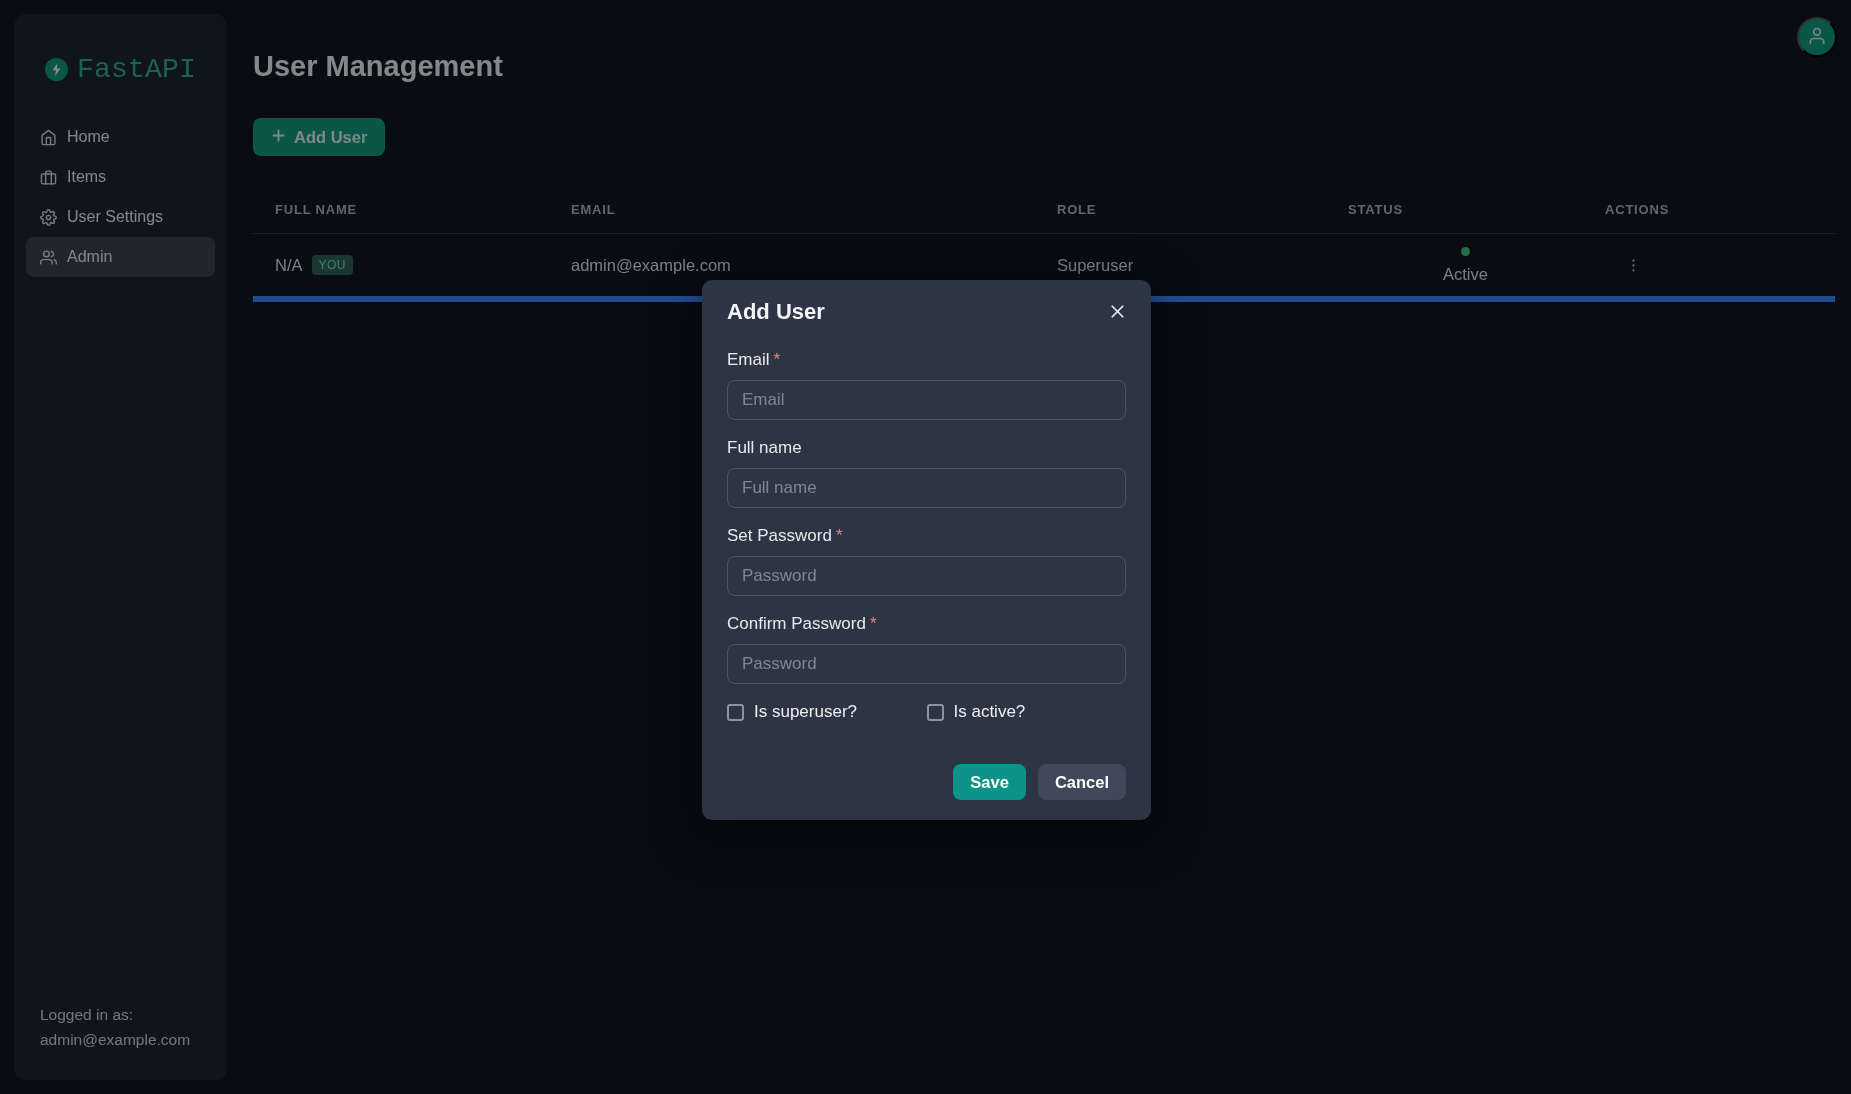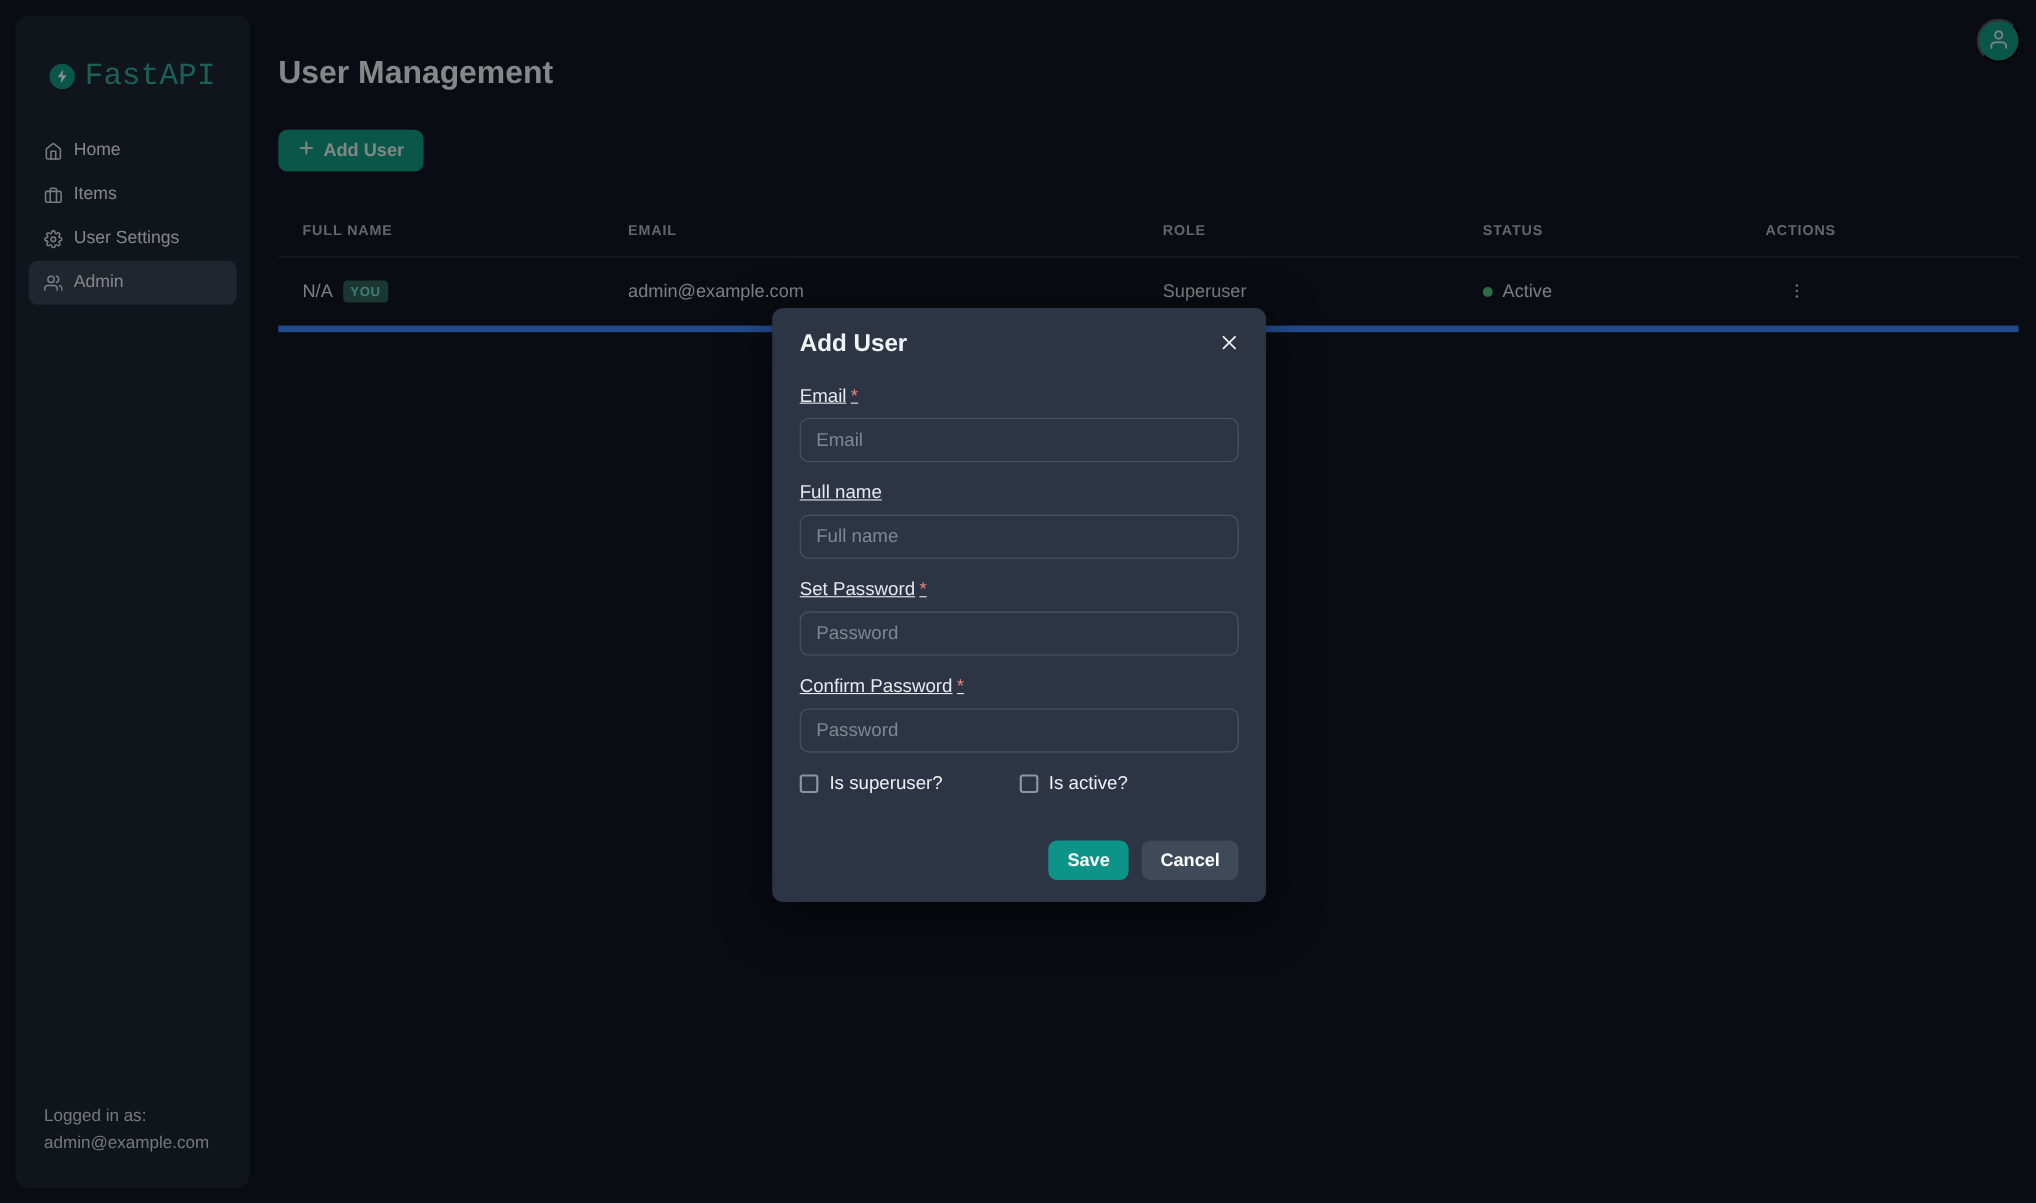--- a/index.html
+++ b/index.html
@@ -51,43 +51,43 @@
   .add-user-btn svg { width: 15px; height: 15px; }
 
   .table { position: absolute; left: 253px; top: 186px; width: 1582px; }
   .trow { display: grid; grid-template-columns: 296px 486px 291px 257px 1fr; align-items: center; }
   .trow > div { padding-left: 22px; }
   .thead { height: 48px; border-bottom: 1px solid #323a46; }
   .thead > div { color: #a8b0ba; font-size: 13px; font-weight: 700; letter-spacing: 0.8px; }
   .tbody-row { height: 68px; border-bottom: 6px solid #3b82f6; color: #d6dade; font-size: 16.5px; }
   .cell-name { display: flex; align-items: center; gap: 9px; }
   .you-badge {
-    background: #2f5f55; color: #6cd8c4; font-size: 12px; font-weight: 700;
+    background: #2f5f55; color: #6cd8c4; font-size: 12px; font-weight: 400;
     letter-spacing: 0.5px; padding: 3px 7px; border-radius: 4px;
   }
-  .cell-status { display: flex; align-items: center; gap: 9px; }
+  .cell-status { display: flex; align-items: center; gap: 9px; flex-direction: column; }
   .status-dot { width: 9px; height: 9px; border-radius: 50%; background: #48bb78; }
   .dots-btn { background: none; border: none; color: #b9bfc7; cursor: pointer; padding: 4px 6px; margin-left: 14px; }
   .dots-btn svg { width: 17px; height: 17px; display: block; }
 
   
   .overlay { position: absolute; inset: 0; background: rgba(0,0,0,0.42); z-index: 10; }
   .modal {
     position: absolute; left: 702px; top: 280px; width: 449px; z-index: 20;
     background: #2d3544; border-radius: 10px; padding: 18px 25px 20px;
     box-shadow: 0 12px 45px rgba(0,0,0,0.55);
   }
   .modal-title { color: #f2f5f7; font-size: 22px; font-weight: 700; line-height: 28px; margin-bottom: 24px; }
   .modal-close {
     position: absolute; top: 18px; right: 20px; width: 26px; height: 26px;
     background: none; border: none; color: #e8ebee; cursor: pointer; padding: 2px;
   }
   .modal-close svg { width: 21px; height: 21px; display: block; }
   .field { margin-bottom: 18px; }
-  .field-label { display: block; color: #e6e9ed; font-size: 17px; line-height: 20px; margin-bottom: 10px; text-decoration: underline; }
+  .field-label { display: block; color: #e6e9ed; font-size: 17px; line-height: 20px; margin-bottom: 10px; }
   .req { color: #e8837d; margin-left: 4px; }
   .field input {
     width: 100%; height: 40px; background: transparent; border: 1px solid #4b5568;
     border-radius: 8px; padding: 0 14px; color: #dfe3e8; font-size: 17px; font-family: inherit;
   }
   .field input::placeholder { color: #7e8794; }
   .checks { display: flex; margin-top: 18px; }
   .check { display: flex; align-items: center; gap: 10px; width: 200px; cursor: pointer; }
   .checkbox {
     width: 17px; height: 17px; border: 2px solid #8a94a3; border-radius: 3px;

